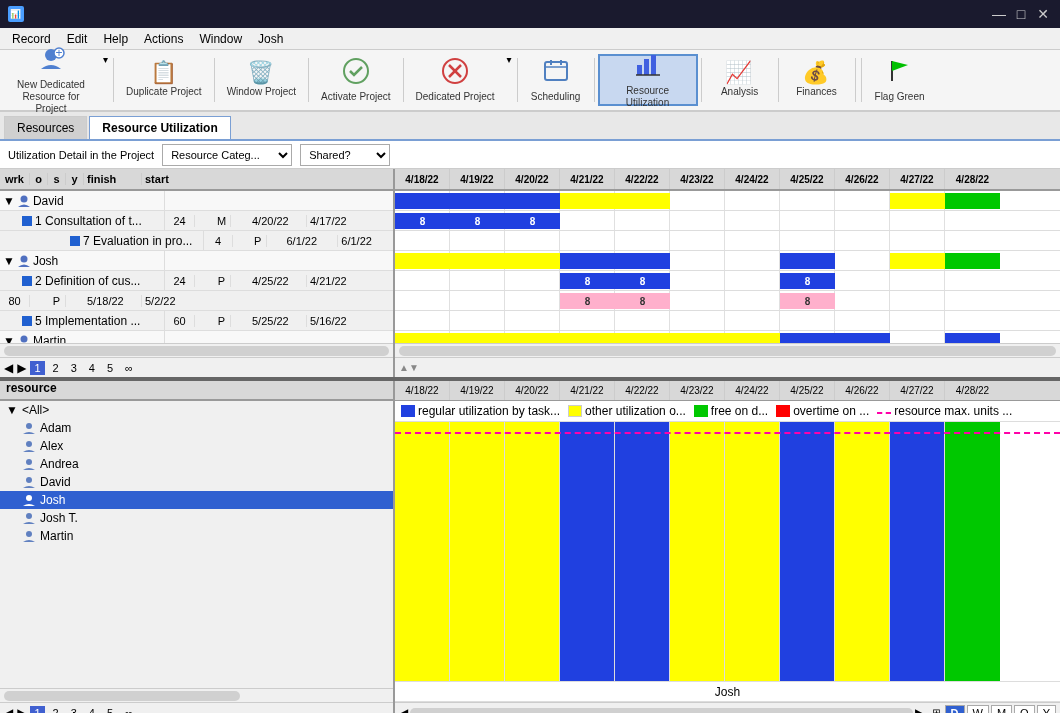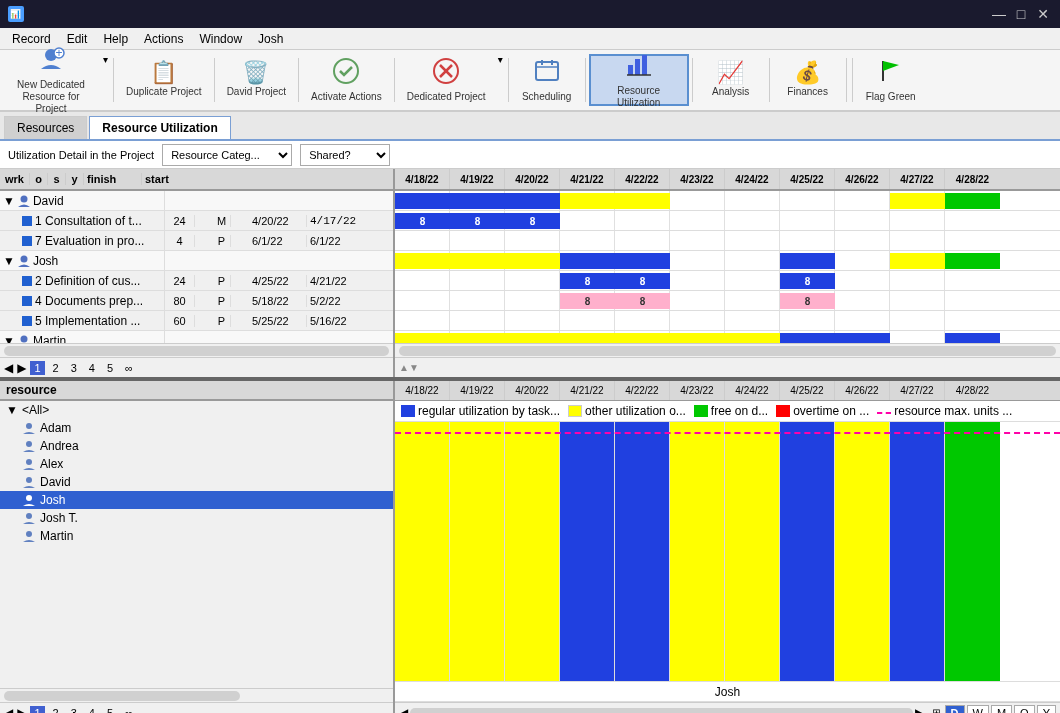--- a/index.html
+++ b/index.html
@@ -73,31 +73,31 @@
   </div>
   <div class="toolbar-dropdown-arrow">▾</div>
   <div class="toolbar-sep"></div>
   <div class="toolbar-btn">
     <div class="toolbar-icon">📋</div>
     <div class="toolbar-label">Duplicate Project</div>
   </div>
   <div class="toolbar-sep"></div>
   <div class="toolbar-btn">
     <div class="toolbar-icon">🗑️</div>
-    <div class="toolbar-label">David Project</div>
+    <div class="toolbar-label">Window Project</div>
   </div>
   <div class="toolbar-sep"></div>
   <div class="toolbar-btn">
     <div class="toolbar-icon">
       <svg width="28" height="28" viewBox="0 0 28 28">
           <circle cx="14" cy="14" r="12" fill="none" stroke="#60a060" stroke-width="2"></circle>
           <polyline points="8,14 12,18 20,10" stroke="#60a060" stroke-width="2.5" fill="none"></polyline>
         </svg>
     </div>
-    <div class="toolbar-label">Activate Actions</div>
+    <div class="toolbar-label">Activate Project</div>
   </div>
   <div class="toolbar-sep"></div>
   <div class="toolbar-btn">
     <div class="toolbar-icon">
       <svg width="28" height="28" viewBox="0 0 28 28">
           <circle cx="14" cy="14" r="12" fill="none" stroke="#d04040" stroke-width="2"></circle>
           <line x1="8" y1="8" x2="20" y2="20" stroke="#d04040" stroke-width="2.5"></line>
           <line x1="20" y1="8" x2="8" y2="20" stroke="#d04040" stroke-width="2.5"></line>
         </svg>
     </div>
@@ -201,24 +201,24 @@
       <div style="display:flex; border-bottom:1px solid #ddd; height:20px; align-items:center;">
         <div style="width:165px; font-size:11px; padding:0 3px; border-right:1px solid #ddd; display:flex; align-items:center; padding-left:22px; height:100%;">
           <div style="width:10px; height:10px; background:#2060d0; margin-right:3px; flex-shrink:0;"></div>
           <span>1 Consultation of t...</span>
         </div>
         <div style="width:30px; font-size:11px; padding:0 2px; border-right:1px solid #ddd; text-align:center;">24</div>
         <div style="width:18px; border-right:1px solid #ddd;"></div>
         <div style="width:18px; font-size:11px; text-align:center; border-right:1px solid #ddd;">M</div>
         <div style="width:18px; border-right:1px solid #ddd;"></div>
         <div style="width:58px; font-size:11px; padding:0 3px; border-right:1px solid #ddd;">4/20/22</div>
-        <div style="width:58px; font-size:11px; padding:0 3px;font-family:Liberation Mono, monospace;">4/17/22</div>
-      </div>
-
-      <div style="display:flex; border-bottom:1px solid #ddd; height:20px; align-items:center;">
+        <div style="width:58px; font-size:11px; padding:0 3px;">4/17/22</div>
+      </div>
+
+      <div style="display:flex; border-bottom:1px solid #ddd; height:20px; align-items:center;padding-left:48px;">
         <div style="width:165px; font-size:11px; padding:0 3px; border-right:1px solid #ddd; display:flex; align-items:center; padding-left:22px; height:100%;">
           <div style="width:10px; height:10px; background:#2060d0; margin-right:3px; flex-shrink:0;"></div>
           <span>7 Evaluation in pro...</span>
         </div>
         <div style="width:30px; font-size:11px; padding:0 2px; border-right:1px solid #ddd; text-align:center;">4</div>
         <div style="width:18px; border-right:1px solid #ddd;"></div>
         <div style="width:18px; font-size:11px; text-align:center; border-right:1px solid #ddd;">P</div>
         <div style="width:18px; border-right:1px solid #ddd;"></div>
         <div style="width:58px; font-size:11px; padding:0 3px; border-right:1px solid #ddd;">6/1/22</div>
         <div style="width:58px; font-size:11px; padding:0 3px;">6/1/22</div>
@@ -248,24 +248,20 @@
         </div>
         <div style="width:30px; font-size:11px; padding:0 2px; border-right:1px solid #ddd; text-align:center;">24</div>
         <div style="width:18px; border-right:1px solid #ddd;"></div>
         <div style="width:18px; font-size:11px; text-align:center; border-right:1px solid #ddd;">P</div>
         <div style="width:18px; border-right:1px solid #ddd;"></div>
         <div style="width:58px; font-size:11px; padding:0 3px; border-right:1px solid #ddd;">4/25/22</div>
         <div style="width:58px; font-size:11px; padding:0 3px;">4/21/22</div>
       </div>
 
       <div style="display:flex; border-bottom:1px solid #ddd; height:20px; align-items:center;">
-        <div style="width:165px; font-size:11px; padding:0 3px; border-right:1px solid #ddd; display:flex; align-items:center; padding-left:22px; height:100%;">
-          <div style="width:10px; height:10px; background:#2060d0; margin-right:3px; flex-shrink:0;"></div>
-          <span>4 Documents prep...</span>
-        </div>
         <div style="width:30px; font-size:11px; padding:0 2px; border-right:1px solid #ddd; text-align:center;">80</div>
         <div style="width:18px; border-right:1px solid #ddd;"></div>
         <div style="width:18px; font-size:11px; text-align:center; border-right:1px solid #ddd;">P</div>
         <div style="width:18px; border-right:1px solid #ddd;"></div>
         <div style="width:58px; font-size:11px; padding:0 3px; border-right:1px solid #ddd;">5/18/22</div>
         <div style="width:58px; font-size:11px; padding:0 3px;">5/2/22</div>
       </div>
 
       <div style="display:flex; border-bottom:1px solid #ddd; height:20px; align-items:center;">
         <div style="width:165px; font-size:11px; padding:0 3px; border-right:1px solid #ddd; display:flex; align-items:center; padding-left:22px; height:100%;">
@@ -481,21 +477,21 @@
 
 </div>
 
 <div style="display:flex; flex-direction:column; height:calc(713px - 28px - 22px - 62px - 26px - 210px - 22px); border-top:2px solid #666; overflow:hidden;">
 
 
   <div style="display:flex; flex:1; overflow:hidden;">
 
     <div style="width:395px; border-right:2px solid #999; display:flex; flex-direction:column; overflow:hidden;">
 
-      <div style="background:#d8d8d8; padding:8px 6px; font-size:11px; font-weight:bold; border-bottom:2px solid #999; height:20px; display:flex; align-items:center;">
+      <div style="background:#d8d8d8; padding:0 6px; font-size:11px; font-weight:bold; border-bottom:2px solid #999; height:20px; display:flex; align-items:flex-start;">
         <span>resource</span>
       </div>
 
       <div style="flex:1; overflow-y:auto;">
 
         <div style="padding:2px 6px; cursor:pointer; display:flex; align-items:center; gap:4px; font-size:12px;">
           <span style="cursor:pointer;">▼</span>
           <span>&lt;All&gt;</span>
         </div>
 
@@ -505,29 +501,29 @@
               <path d="M1 13 Q7 9 13 13" fill="#6080c0"></path>
             </svg>
           <span>Adam</span>
         </div>
 
         <div style="padding:2px 6px 2px 22px; cursor:pointer; display:flex; align-items:center; gap:4px; font-size:12px;">
           <svg width="14" height="14" viewBox="0 0 14 14">
               <circle cx="7" cy="5" r="3" fill="#6080c0"></circle>
               <path d="M1 13 Q7 9 13 13" fill="#6080c0"></path>
             </svg>
-          <span>Andrea</span>
+          <span>Alex</span>
         </div>
 
         <div style="padding:2px 6px 2px 22px; cursor:pointer; display:flex; align-items:center; gap:4px; font-size:12px;">
           <svg width="14" height="14" viewBox="0 0 14 14">
               <circle cx="7" cy="5" r="3" fill="#6080c0"></circle>
               <path d="M1 13 Q7 9 13 13" fill="#6080c0"></path>
             </svg>
-          <span>Alex</span>
+          <span>Andrea</span>
         </div>
 
         <div style="padding:2px 6px 2px 22px; cursor:pointer; display:flex; align-items:center; gap:4px; font-size:12px;">
           <svg width="14" height="14" viewBox="0 0 14 14">
               <circle cx="7" cy="5" r="3" fill="#6080c0"></circle>
               <path d="M1 13 Q7 9 13 13" fill="#6080c0"></path>
             </svg>
           <span>David</span>
         </div>
 

